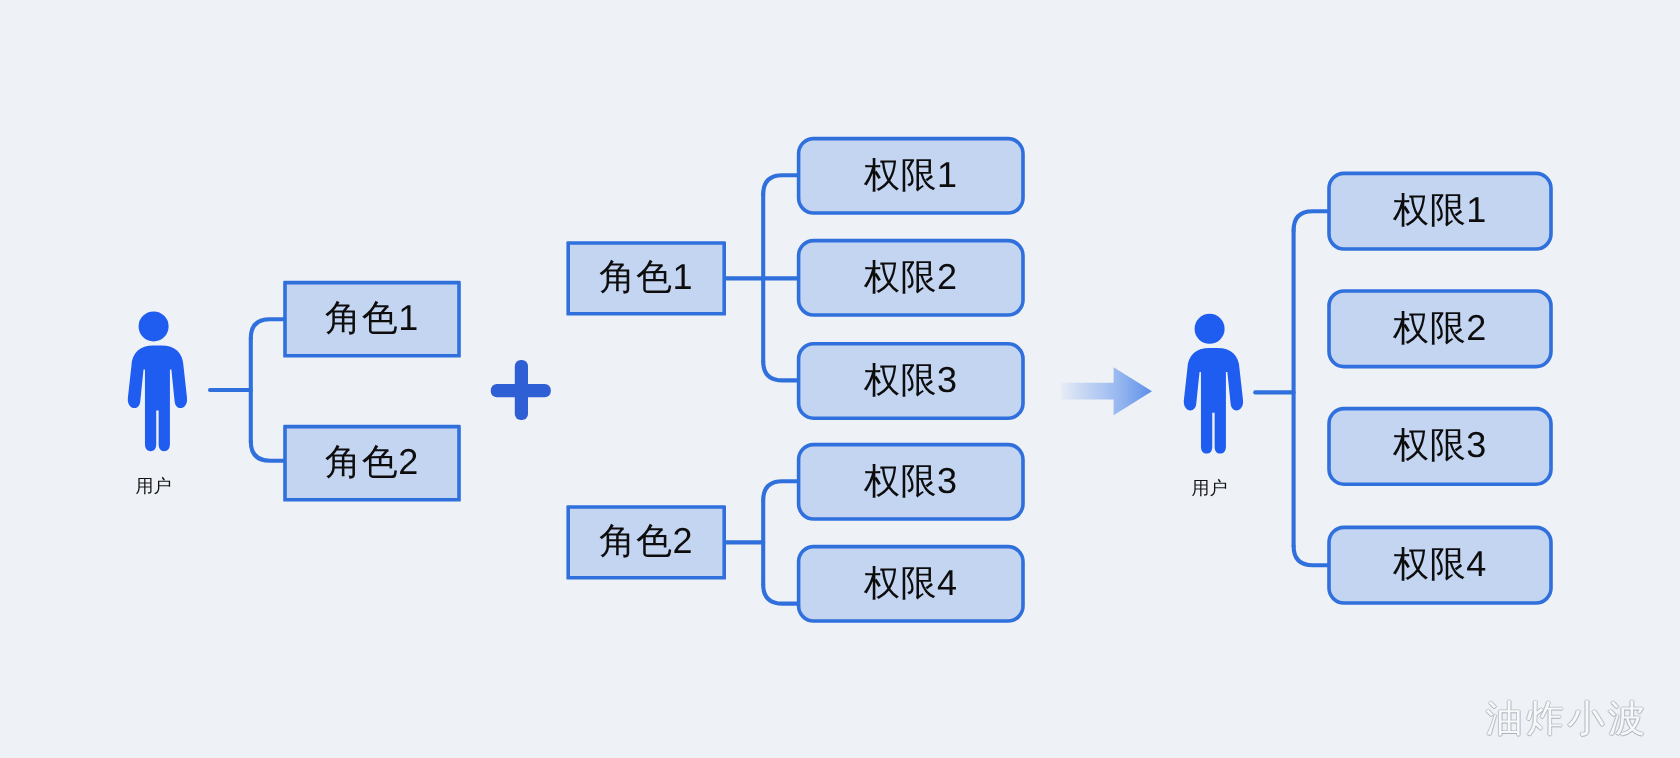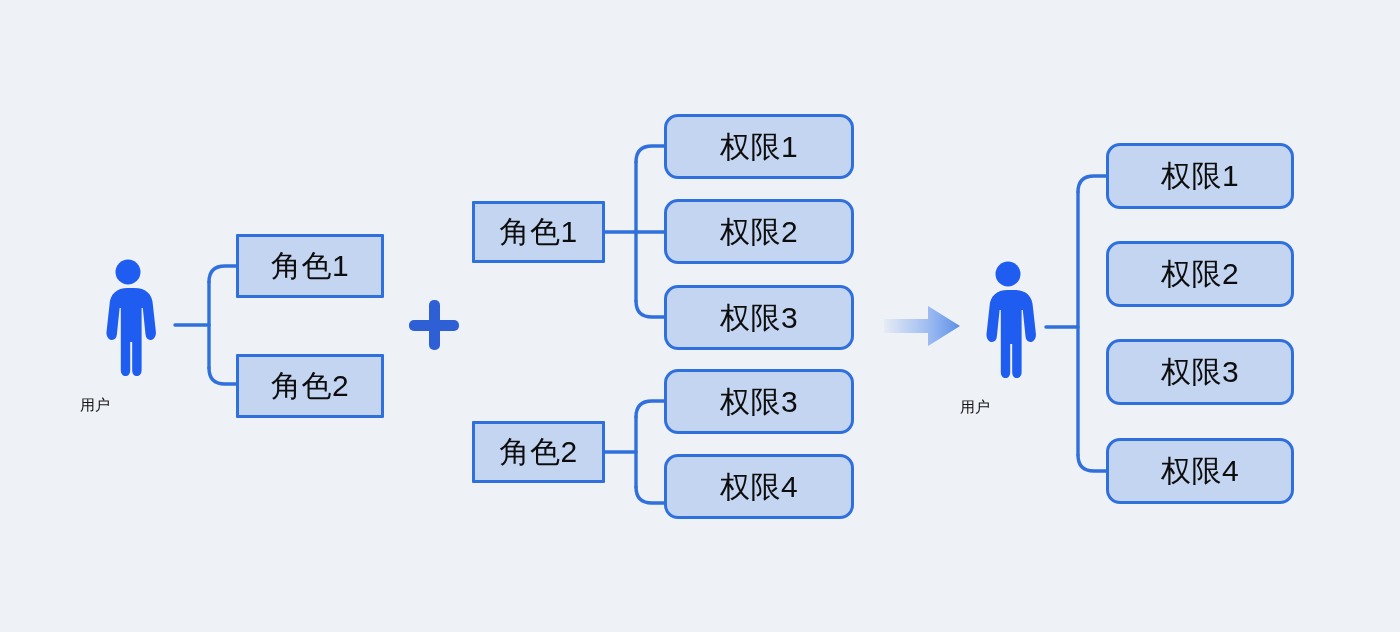--- a/index.html
+++ b/index.html
@@ -43,20 +43,21 @@
   }
   .node.role {
     border-radius: 1px;
   }
   
   .person {
     position: absolute;
   }
   .person-label {
     position: absolute;
+    text-align: center;
     font-size: 15px;
     color: #111;
     white-space: nowrap;
   }
   
   .plus {
     position: absolute;
   }
   .plus .bar {
     position: absolute;
@@ -197,14 +198,15 @@
   <div class="node" style="left:1106px; top:241px; width:188px; height:66px;">
     <span>权限2</span>
   </div>
   <div class="node" style="left:1106px; top:339px; width:188px; height:66px;">
     <span>权限3</span>
   </div>
   <div class="node" style="left:1106px; top:438px; width:188px; height:66px;">
     <span>权限4</span>
   </div>
 
+  <div class="watermark">油炸小波</div>
 
 </div>
 
 </body></html>

